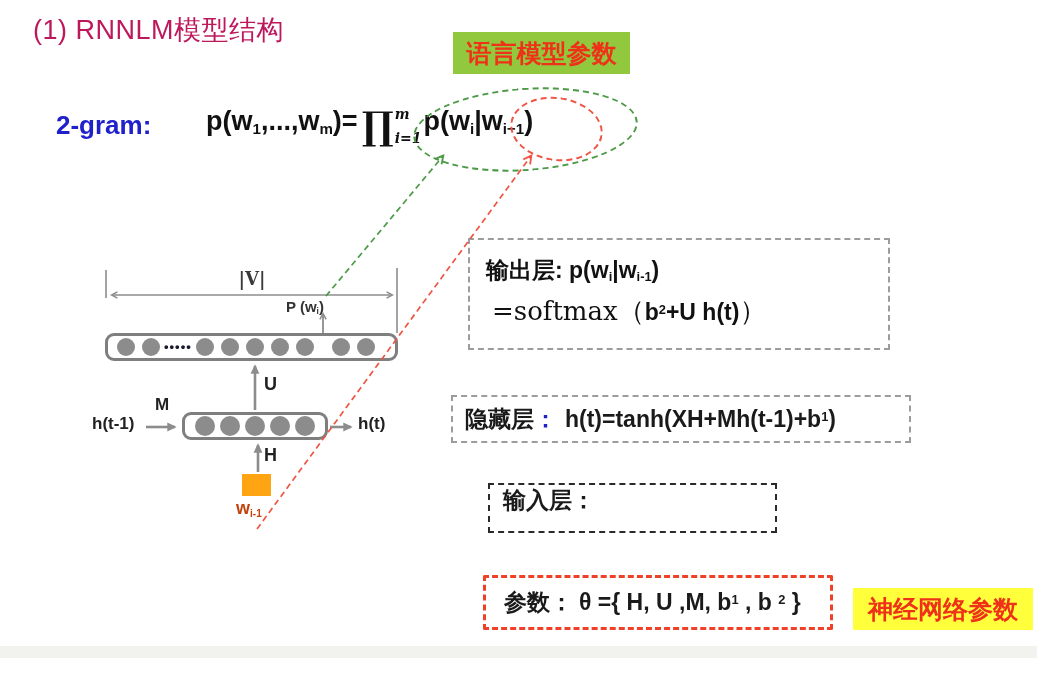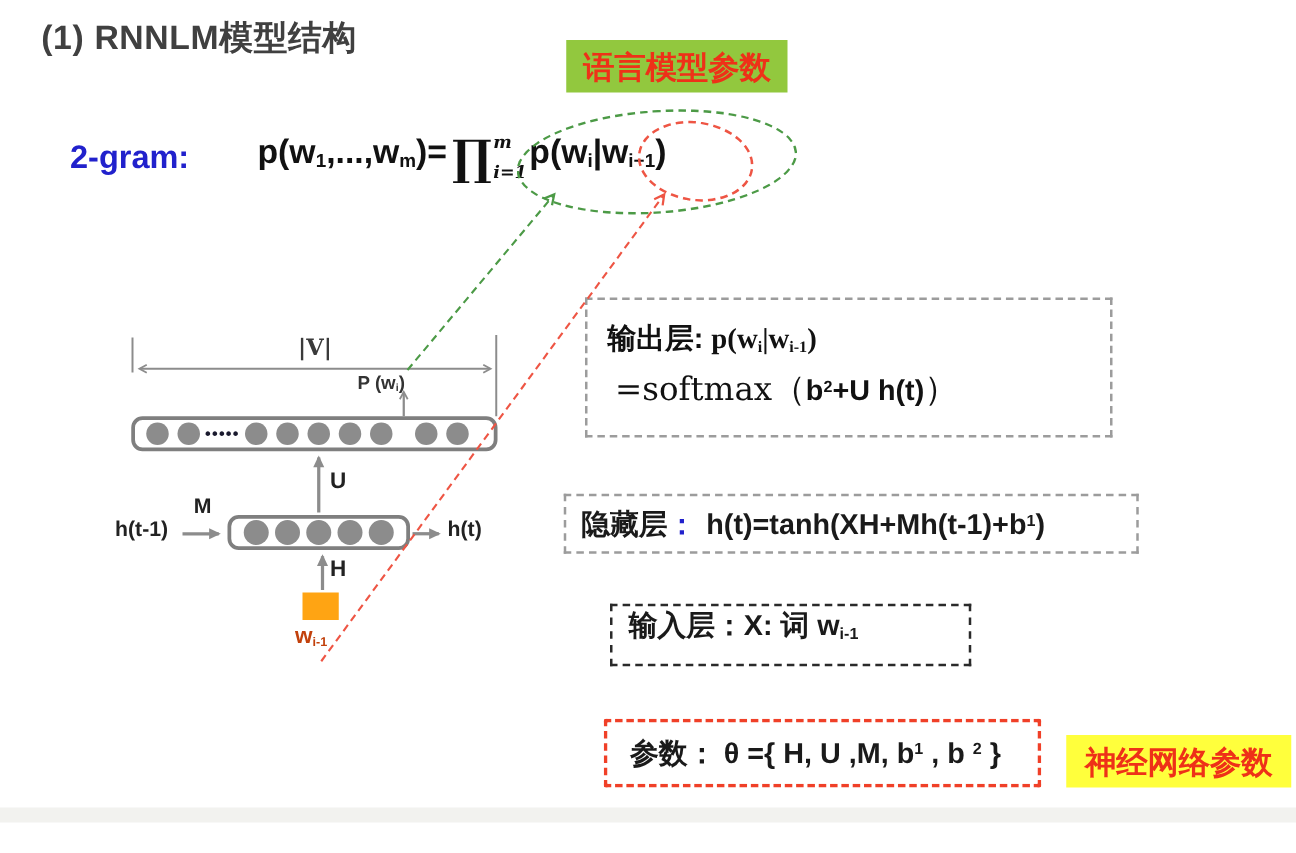--- a/index.html
+++ b/index.html
@@ -1,21 +1,21 @@
 <!DOCTYPE html>
 <html><head>
 <meta charset="utf-8">
 <style>
   html,body{margin:0;padding:0;background:#fff;}
   #slide{position:relative;width:1037px;height:682px;background:#ffffff;overflow:hidden;
          font-family:"Liberation Sans", sans-serif;color:#1a1a1a;}
   .abs{position:absolute;}
 
   
-  .page-title{left:33px;top:12px;font-size:27px;font-weight:bold;color:#404040;letter-spacing:0.5px;}
+  .page-title{left:33px;top:12px;font-size:27px;font-weight:normal;color:#be185d;letter-spacing:0.5px;}
   .green-label{left:453px;top:32px;width:177px;height:42px;background:#92C83E;
                display:flex;align-items:center;justify-content:center;
                font-size:25px;font-weight:bold;color:#EE3118;}
   .yellow-label{left:853px;top:588px;width:180px;height:42px;background:#FFFF3C;
                display:flex;align-items:center;justify-content:center;
                font-size:25px;font-weight:bold;color:#EE3118;}
   .gram-label{left:56px;top:110px;font-size:26px;font-weight:bold;color:#2121CC;}
   .gram-formula{left:206px;top:106px;font-size:27px;font-weight:bold;color:#111;white-space:nowrap;}
   .gram-formula sub, .f-sub{font-size:0.56em;font-weight:bold;vertical-align:-0.25em;}
   .gram-formula sup, .f-sup{font-size:0.56em;font-weight:bold;vertical-align:0.5em;}
@@ -49,21 +49,21 @@
   .hidden-rect .ngroup{gap:5px;}
   .hidden-rect .neuron{width:20px;height:20px;}
   .dots{font-size:13px;font-weight:bold;color:#1a1a2e;letter-spacing:1px;margin:0 4px;line-height:18px;}
   .gap-spacer{width:18px;}
   .input-square{left:242px;top:474px;width:29px;height:22px;background:#FFA413;}
 
   
   .eq-box{box-sizing:border-box;}
   .output-box{left:468px;top:238px;width:422px;height:112px;border:2px dashed #9C9C9C;padding:15px 0 0 16px;}
   .output-line1{font-size:23px;font-weight:bold;color:#111;}
-  .serif-math{font-family:Liberation Serif, serif;font-weight:bold;}
+  .serif-math{font-family:Liberation Sans, sans-serif;font-weight:bold;}
   .output-line2{margin:7px 0 0 6px;font-size:26px;color:#111;font-family:"DejaVu Serif", serif;white-space:nowrap;}
   .softmax-args{font-family:"Liberation Sans", sans-serif;font-weight:bold;font-size:23px;}
   .wide-paren{font-family:"DejaVu Serif", serif;font-weight:normal;font-size:27px;}
   .hidden-box{left:451px;top:395px;width:460px;height:48px;border:2px dashed #9C9C9C;
               display:flex;align-items:center;padding-left:12px;font-size:23px;font-weight:bold;white-space:nowrap;}
   .blue-colon{color:#2121CC;}
   .hidden-box .formula{margin-left:8px;}
   .input-boxx{left:488px;top:483px;width:289px;height:50px;border:2px dashed #2A2A2A;
               display:flex;padding-left:13px;font-size:23px;font-weight:bold;white-space:nowrap;}
   .param-box{left:483px;top:575px;width:350px;height:55px;border:3px dashed #F04028;border-radius:2px;
@@ -149,21 +149,20 @@
   </div>
 
   <div class="abs eq-box hidden-box">
     <span>隐藏层</span>
       <span class="blue-colon">：</span>
     <span class="formula"><span>h(t)=tanh(XH+Mh(t-1)+b</span><sup class="f-sup">1</sup><span>)</span></span>
   </div>
 
   <div class="abs eq-box input-boxx">
     <span>输入层：</span>
-    <span class="formula"><span>X: 词 w</span><sub class="f-sub">i-1</sub></span>
   </div>
 
   <div class="abs eq-box param-box">
     <span>参数：</span>
     <span class="formula"><span>θ ={ H, U ,M, b</span><sup class="f-sup">1</sup><span> , b </span><sup class="f-sup">2</sup><span> }</span></span>
   </div>
 
   <div class="abs yellow-label">神经网络参数</div>
 
   <div class="abs bottom-band"></div>

